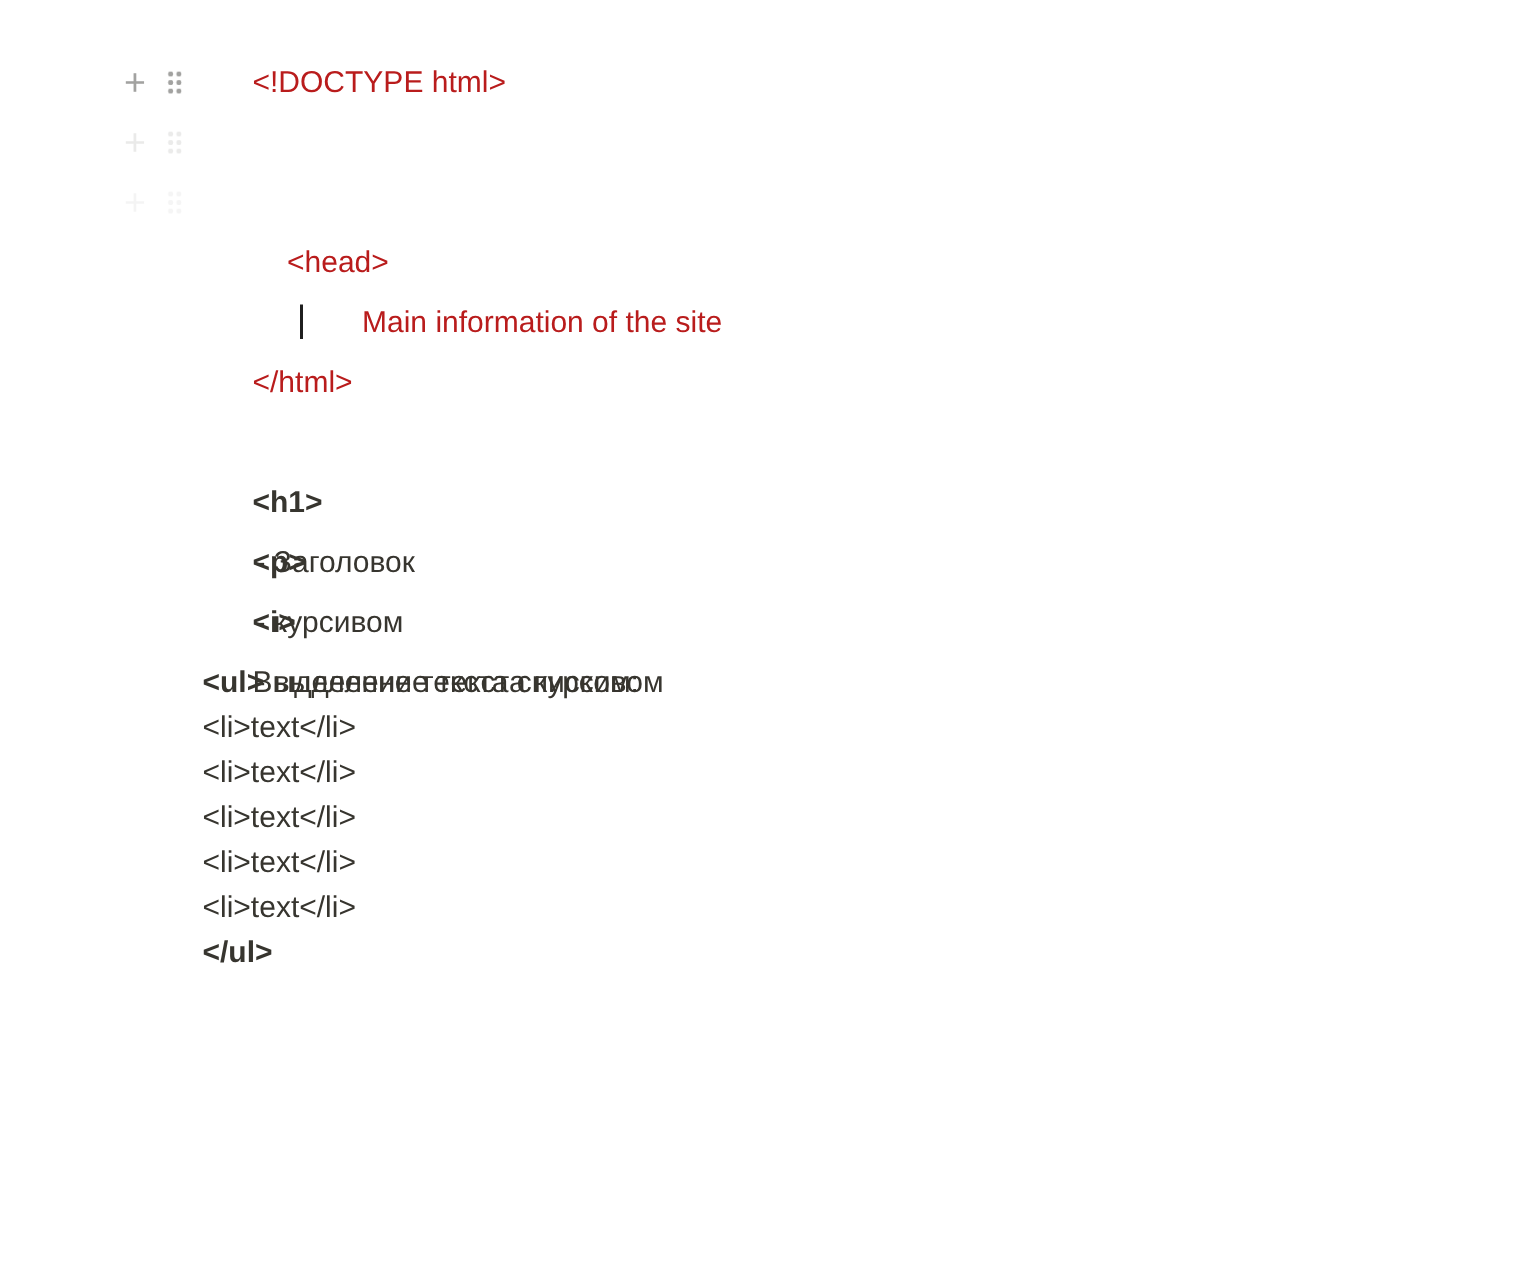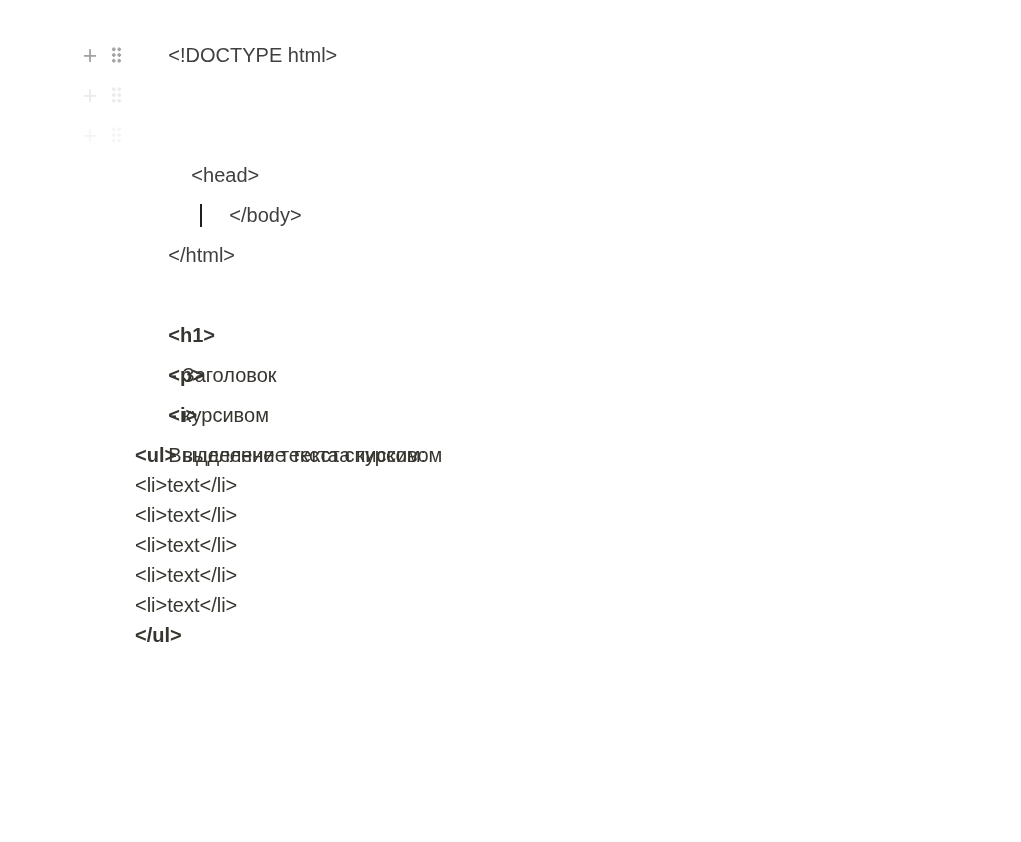--- a/index.html
+++ b/index.html
@@ -25,21 +25,21 @@
     margin-top: -5px;
     color: #d6514c;
   }
   .cline {
     position: relative;
     height: 40px;
     line-height: 40px;
     white-space: pre;
     cursor: text;
   }
-  .ctext { color: #404040; }
+  .ctext { color: #b91c1c; }
 
   
   .handle-plus {
     position: absolute;
     left: -53px;
     top: 50%;
     transform: translateY(-50%);
     width: 16px;
     height: 24px;
     line-height: 24px;
@@ -121,24 +121,24 @@
       <span class="caret"></span>
     </div>
 
     <div class="cline hg-ghost" style="padding-left:33px">
       <span class="handle-plus">+</span>
       <span class="handle-dots"></span>
     </div>
 
 
 
+    <div class="cline" style="padding-left:73px">
+      <span class="ctext">Main information of the site</span>
+    </div>
 
-    <div class="cline" style="padding-left:61px">
-      <span class="ctext">&lt;/body&gt;</span>
-    </div>
 
     <div class="cline">
       <span class="ctext">&lt;/html&gt;</span>
     </div>
 
   </section>
 
   <div class="spacer-40"></div>
 
   <section class="notes">

